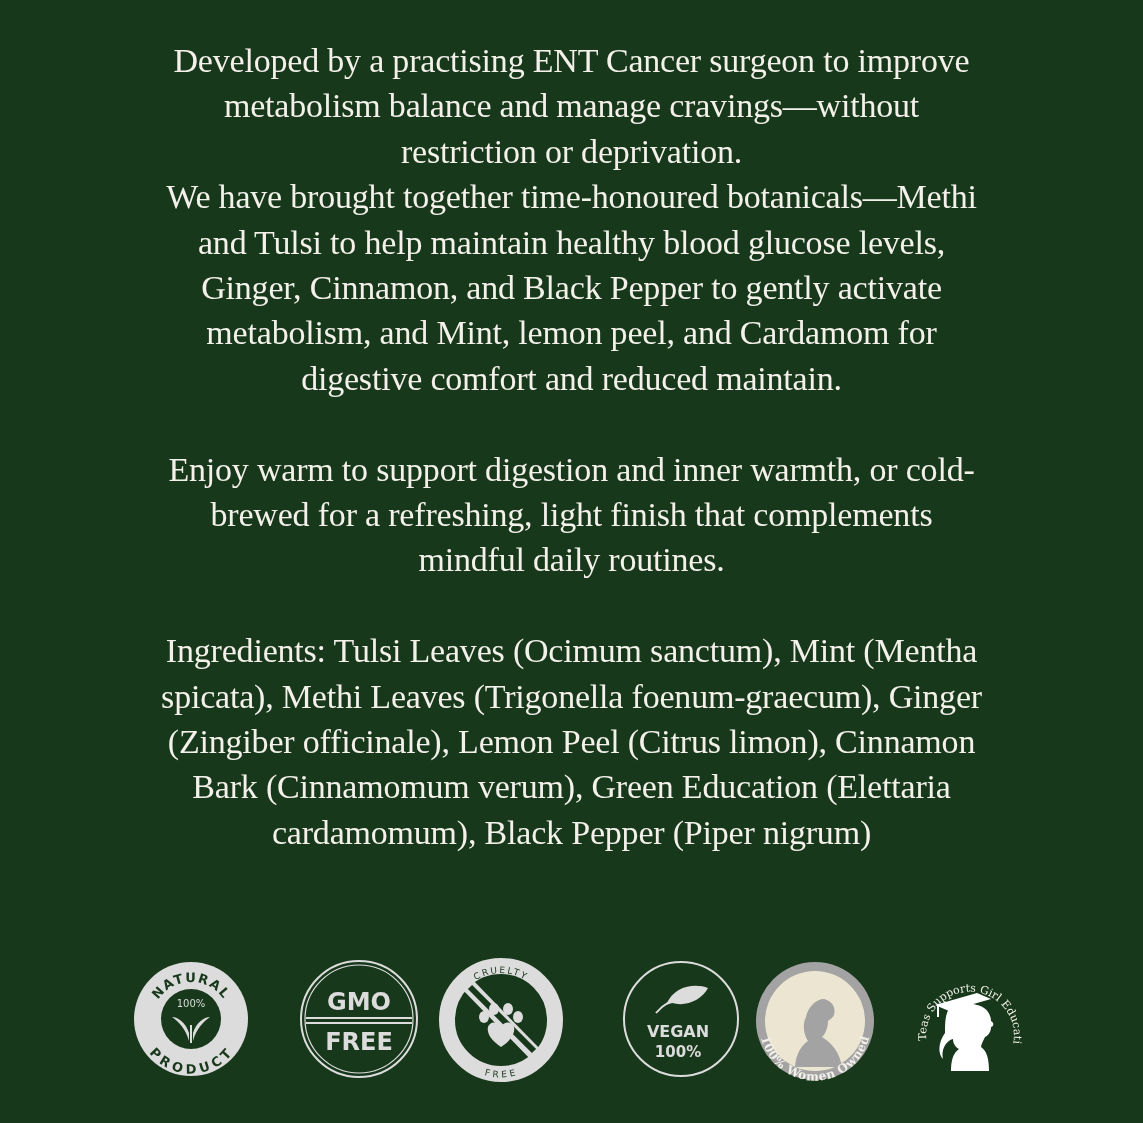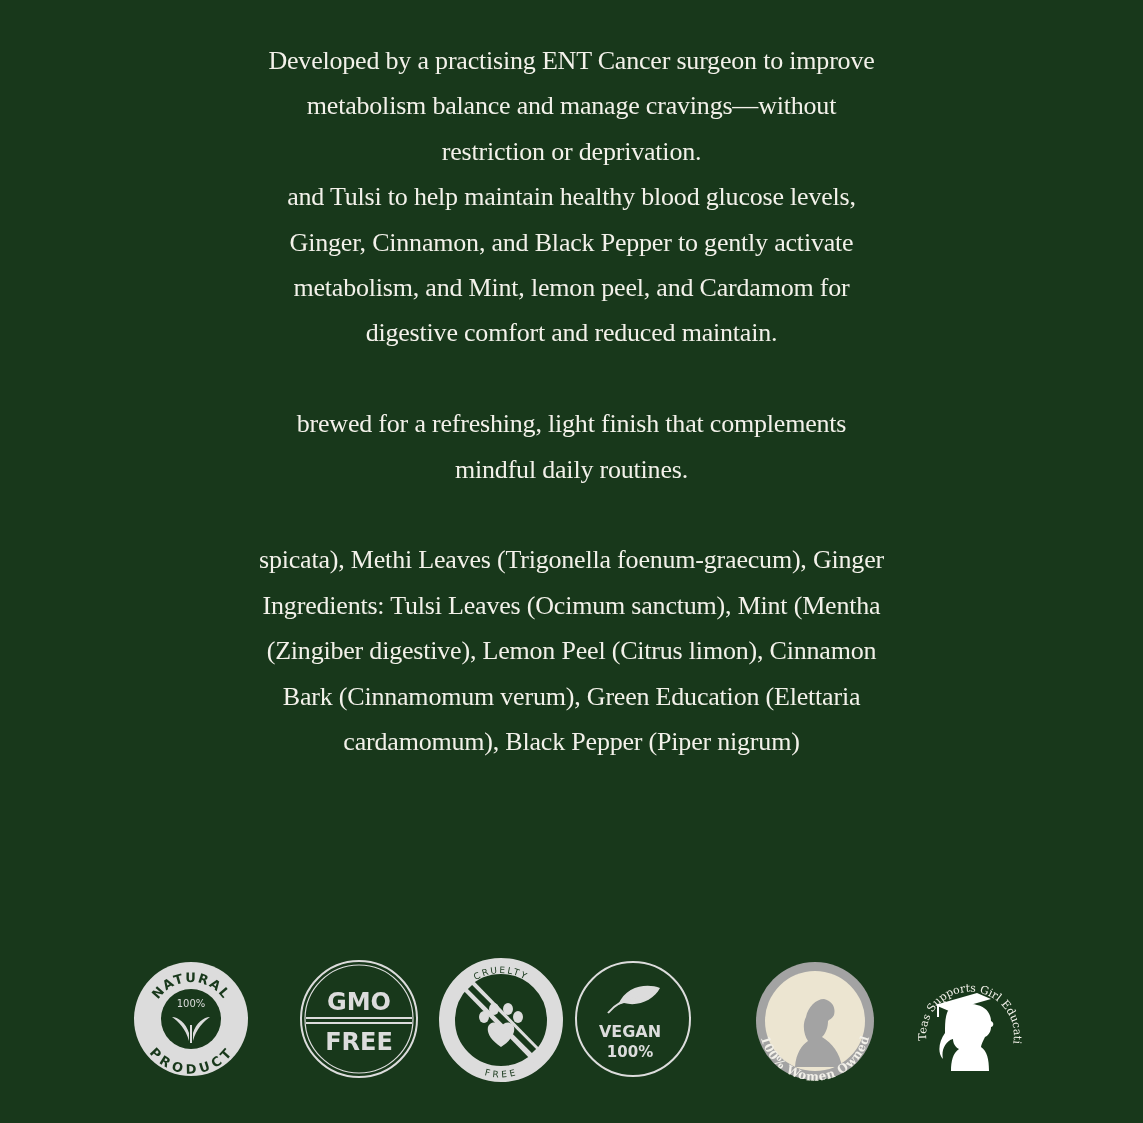--- a/index.html
+++ b/index.html
@@ -15,21 +15,21 @@
     font-family: "DejaVu Serif", "Liberation Serif", serif;
     color: #f3f1ea;
   }
   .content {
     position: absolute;
     left: 110px;
     top: 38px;
     width: 923px;
     text-align: center;
     font-family: "Liberation Serif", "DejaVu Serif", serif;
-    font-size: 26px;
+    font-size: 34px;
     line-height: 45.4px;
     letter-spacing: -0.2px;
   }
   .para { margin: 0; }
   .para + .para.gap { margin-top: 45.4px; }
   .line { display: block; white-space: nowrap; }
 
   .badges {
     position: absolute;
     left: 0;
@@ -46,33 +46,35 @@
   .badge svg { width: 100%; height: 100%; display: block; }
 </style>
 </head>
 <body>
 
 <div class="content">
   <p class="para">
     <span class="line">Developed by a practising ENT Cancer surgeon to improve</span>
     <span class="line">metabolism balance and manage cravings—without</span>
     <span class="line">restriction or deprivation.</span>
+    <span class="line">We have brought together time-honoured botanicals—Methi</span>
     <span class="line">and Tulsi to help maintain healthy blood glucose levels,</span>
     <span class="line">Ginger, Cinnamon, and Black Pepper to gently activate</span>
     <span class="line">metabolism, and Mint, lemon peel, and Cardamom for</span>
     <span class="line">digestive comfort and reduced maintain.</span>
   </p>
   <p class="para gap">
+    <span class="line">Enjoy warm to support digestion and inner warmth, or cold-</span>
     <span class="line">brewed for a refreshing, light finish that complements</span>
     <span class="line">mindful daily routines.</span>
   </p>
   <p class="para gap">
+    <span class="line">Ingredients: Tulsi Leaves (Ocimum sanctum), Mint (Mentha</span>
     <span class="line">spicata), Methi Leaves (Trigonella foenum-graecum), Ginger</span>
-    <span class="line">Ingredients: Tulsi Leaves (Ocimum sanctum), Mint (Mentha</span>
-    <span class="line">(Zingiber digestive), Lemon Peel (Citrus limon), Cinnamon</span>
+    <span class="line">(Zingiber officinale), Lemon Peel (Citrus limon), Cinnamon</span>
     <span class="line">Bark (Cinnamomum verum), Green Education (Elettaria</span>
     <span class="line">cardamomum), Black Pepper (Piper nigrum)</span>
   </p>
 </div>
 
 <div class="badges">
 
   <div class="badge" style="left:126px;">
     <svg viewBox="0 0 130 130">
       <defs>
@@ -123,21 +125,21 @@
       <g fill="#dcdcdc">
         <ellipse cx="48" cy="62" rx="5" ry="6"></ellipse>
         <ellipse cx="58" cy="54" rx="5" ry="6"></ellipse>
         <ellipse cx="72" cy="54" rx="5" ry="6"></ellipse>
         <ellipse cx="82" cy="62" rx="5" ry="6"></ellipse>
         <path d="M65 92 C50 82 50 72 54 69 C58 66 63 68 65 72 C67 68 72 66 76 69 C80 72 80 82 65 92 Z"></path>
       </g>
     </svg>
   </div>
 
-  <div class="badge" style="left:568px;">
+  <div class="badge" style="left:616px;">
     <svg viewBox="0 0 130 130">
       <circle cx="65" cy="64" r="57" fill="none" stroke="#dcdcdc" stroke-width="2"></circle>
       <g>
         <path d="M50 50 C58 30 80 28 92 33 C86 45 70 52 56 48 Z" fill="#dcdcdc"></path>
         <path d="M40 58 C48 48 58 44 70 42" fill="none" stroke="#dcdcdc" stroke-width="2"></path>
       </g>
       <text x="62" y="82" text-anchor="middle" font-family="DejaVu Sans, sans-serif" font-weight="bold" font-size="16" fill="#dcdcdc">VEGAN</text>
       <text x="62" y="102" text-anchor="middle" font-family="DejaVu Sans, sans-serif" font-weight="bold" font-size="15" fill="#dcdcdc">100%</text>
     </svg>
   </div>

